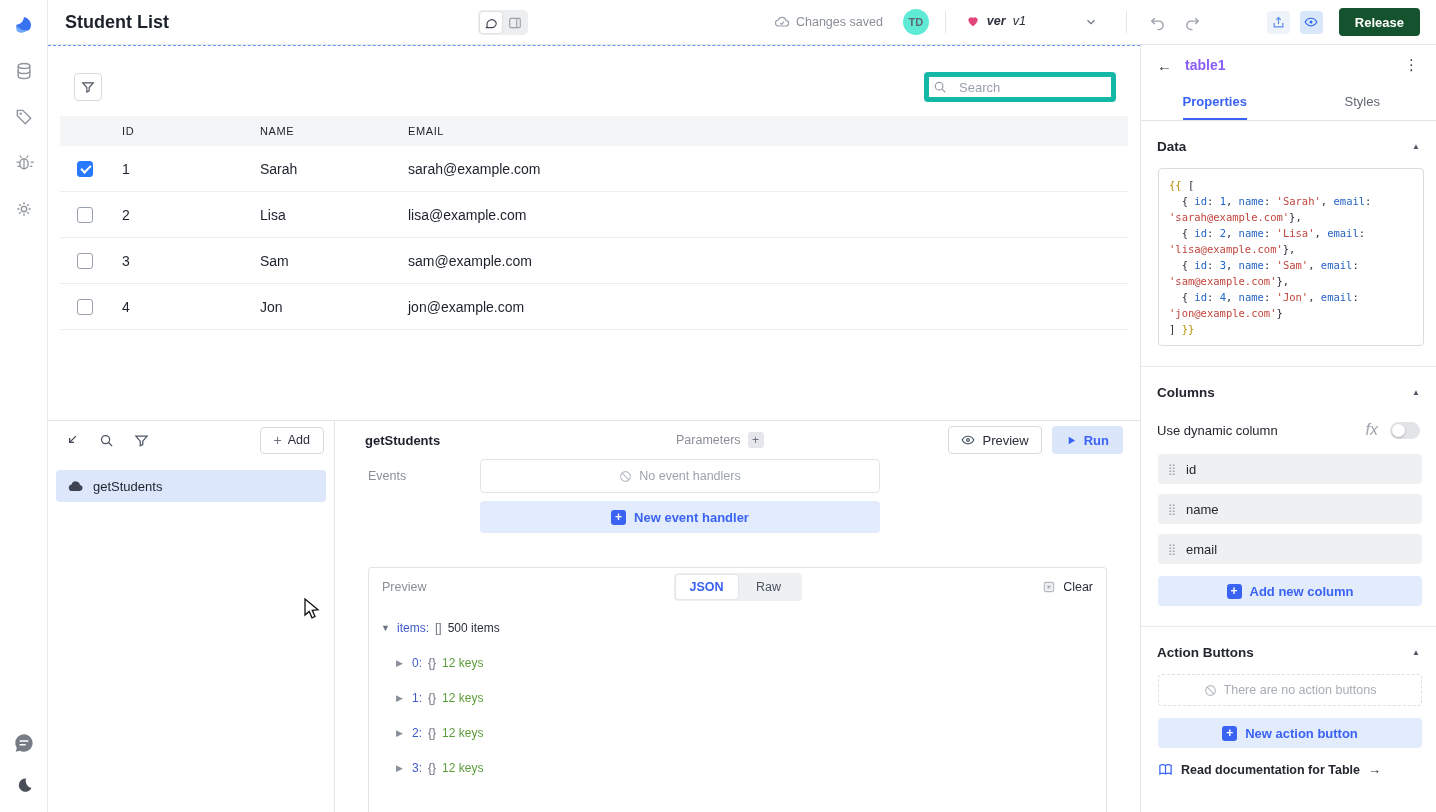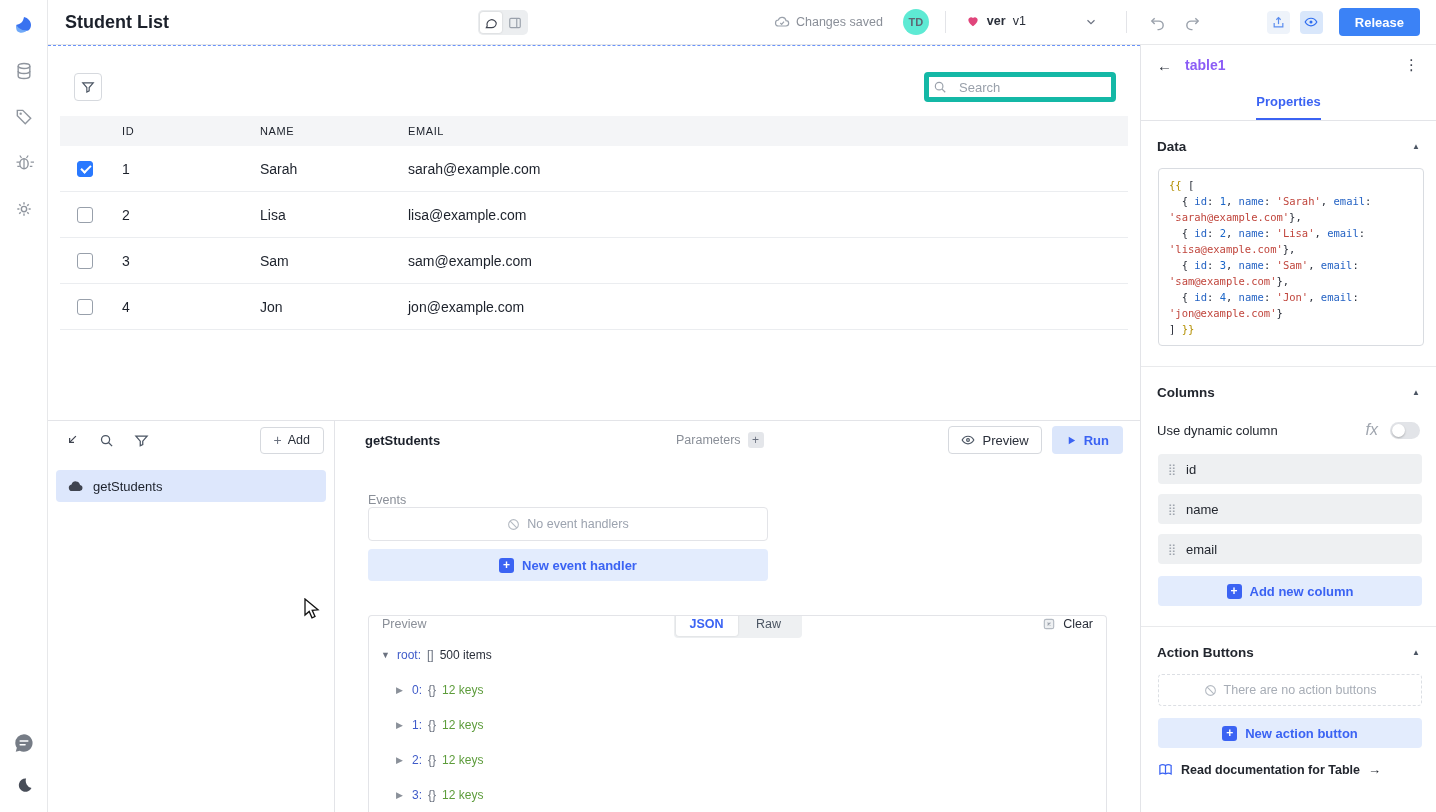--- a/index.html
+++ b/index.html
@@ -27,29 +27,29 @@
   .center-toggle { position: absolute; left: 430px; top: 10px; height: 25px; background: #eceef0;
     border-radius: 5px; display: flex; align-items: center; padding: 2px; gap: 2px; }
   .toggle-slot { width: 22px; height: 21px; border-radius: 3px; display: flex; align-items: center; justify-content: center; cursor: pointer; }
   .toggle-slot.active { background: #fff; box-shadow: 0 0 2px rgba(0,0,0,.18); }
   .topbar-right { margin-left: auto; display: flex; align-items: center; }
   .changes-saved { display: flex; align-items: center; gap: 6px; color: #8a8f98; font-size: 12.5px; margin-right: 20px; }
   .avatar { width: 26px; height: 26px; border-radius: 50%; background: #5eead4; color: #5f6672;
     font-size: 11px; font-weight: bold; display: flex; align-items: center; justify-content: center;
     margin-right: 16px; cursor: pointer; }
   .vdiv { width: 1px; height: 22px; background: #e3e4e8; }
-  .version-group { display: flex; align-items: center; gap: 7px; margin: 0 0 3px 20px; cursor: pointer; }
+  .version-group { display: flex; align-items: center; gap: 7px; margin: 0 0 3px 20px; cursor: pointer; font-style: italic; }
   .version-prefix { font-size: 12.5px; font-weight: bold; color: #2a2f3a; }
   .version-value { font-size: 12.5px; color: #2a2f3a; }
   .chevron-btn { margin-left: 58px; margin-right: 28px; cursor: pointer; display: flex; align-items: center; }
   .history-btns { display: flex; align-items: center; gap: 18px; margin-left: 22px; }
   .icon-btn { cursor: pointer; display: flex; align-items: center; justify-content: center; }
   .share-btn { width: 23px; height: 23px; border-radius: 4px; background: #eef3fa; margin-left: 66px; }
   .eye-btn { width: 23px; height: 23px; border-radius: 4px; background: #d9e7fb; margin-left: 10px; }
-  .release-btn { margin-left: 16px; height: 28px; padding: 0 16px; background: #3b82f6; color: #fff;
+  .release-btn { margin-left: 16px; height: 28px; padding: 0 16px; background: #14532d; color: #fff;
     font-size: 13px; font-weight: bold; border: none; border-radius: 4px; cursor: pointer;
     font-family: inherit; }
 
   
   .canvas { position: absolute; left: 48px; top: 45px; width: 1092px; height: 375px; background: #fff;
     border-top: 1px dashed #6a93f8; }
   .filter-btn { position: absolute; left: 26px; top: 27px; width: 28px; height: 28px; background: #fff;
     border: 1px solid #d6d9de; border-radius: 4px; display: flex; align-items: center; justify-content: center; cursor: pointer; }
   .search-wrap { position: absolute; right: 24px; top: 26px; width: 192px; height: 30px; }
   .search-wrap input { width: 100%; height: 100%; border: 5px solid #14b8a6; border-radius: 4px;
@@ -85,21 +85,21 @@
   .qe-header { height: 38px; display: flex; align-items: center; padding: 0 17px 0 30px; position: relative; }
   .qe-title { font-size: 13px; font-weight: bold; color: #1c212b; }
   .params { position: absolute; left: 341px; display: flex; align-items: center; gap: 7px;
     color: #8a8f98; font-size: 12.5px; cursor: pointer; }
   .qe-actions { margin-left: auto; display: flex; align-items: center; gap: 10px; }
   .preview-btn { height: 28px; padding: 0 12px; background: #fff; border: 1px solid #d6d9de; border-radius: 4px;
     display: flex; align-items: center; gap: 7px; font-size: 13px; color: #2a2f3a; cursor: pointer; font-family: inherit; }
   .run-btn { height: 28px; padding: 0 14px; background: #dbe6fb; border: none; border-radius: 4px;
     display: flex; align-items: center; gap: 7px; font-size: 13px; font-weight: bold; color: #3b63f3;
     cursor: pointer; font-family: inherit; }
-  .events-row { margin-top: 24px; display: flex; padding-left: 33px; flex-direction: column; }
+  .events-row { display: flex; padding-left: 33px; }
   .events-label { width: 112px; font-size: 12.5px; color: #8a8f98; padding-top: 10px; }
   .events-col { width: 400px; }
   .empty-box { border: 1px solid #e3e4e8; border-radius: 4px; height: 34px; display: flex;
     align-items: center; justify-content: center; gap: 7px; color: #9ca3af; font-size: 12.5px; }
   .btn-soft { width: 100%; height: 32px; margin-top: 8px; background: #e3ecfd; border: none; border-radius: 4px;
     display: flex; align-items: center; justify-content: center; gap: 8px; color: #3b63f3; font-size: 13px;
     font-weight: bold; cursor: pointer; font-family: inherit; }
   .plusbox { width: 15px; height: 15px; border-radius: 3px; display: flex; align-items: center;
     justify-content: center; font-size: 12px; line-height: 1; }
   .plusbox.blue { background: #3b63f3; color: #fff; }
@@ -437,21 +437,21 @@
           <svg width="14" height="14" viewBox="0 0 24 24" fill="none" stroke="#b4bac2" stroke-width="2">
             <rect x="4" y="4" width="16" height="16" rx="3" fill="#eef0f2"></rect>
             <path d="M9.5 9.5l5 5m0-5-5 5" stroke="#9aa1ab"></path>
           </svg>
           <span class="clear-label">Clear</span>
         </span>
       </div>
       <div class="json-tree">
         <div class="tree-row">
           <span class="tr-caret">▼</span>
-          <span class="tr-key">root:</span>
+          <span class="tr-key">items:</span>
           <span class="tr-type">[]</span>
           <span class="tr-count-root">500 items</span>
         </div>
         <div class="tree-row child">
           <span class="tr-caret">▶</span>
           <span class="tr-key">0:</span>
           <span class="tr-type">{}</span>
           <span class="tr-count">12 keys</span>
         </div>
         <div class="tree-row child">
@@ -480,20 +480,23 @@
 <div class="inspector">
   <div class="ins-header">
     <span class="back-arrow">←</span>
     <span class="ins-title">table1</span>
     <span class="kebab">⋮</span>
   </div>
   <div class="ins-tabs">
     <span class="ins-tab active">
       <span>Properties</span>
     </span>
+    <span class="ins-tab">
+      <span>Styles</span>
+    </span>
   </div>
 
   <div class="section">
     <div class="sec-head">
       <span class="sec-title">Data</span>
       <span class="caret-up">▲</span>
     </div>
     <div class="code-box"><span class="tok-tpl">{{</span> [
   { <span class="tok-key">id</span>: <span class="tok-num">1</span>, <span class="tok-key">name</span>: <span class="tok-str">'Sarah'</span>, <span class="tok-key">email</span>: <span class="tok-str">'sarah@example.com'</span>},
   { <span class="tok-key">id</span>: <span class="tok-num">2</span>, <span class="tok-key">name</span>: <span class="tok-str">'Lisa'</span>, <span class="tok-key">email</span>: <span class="tok-str">'lisa@example.com'</span>},

